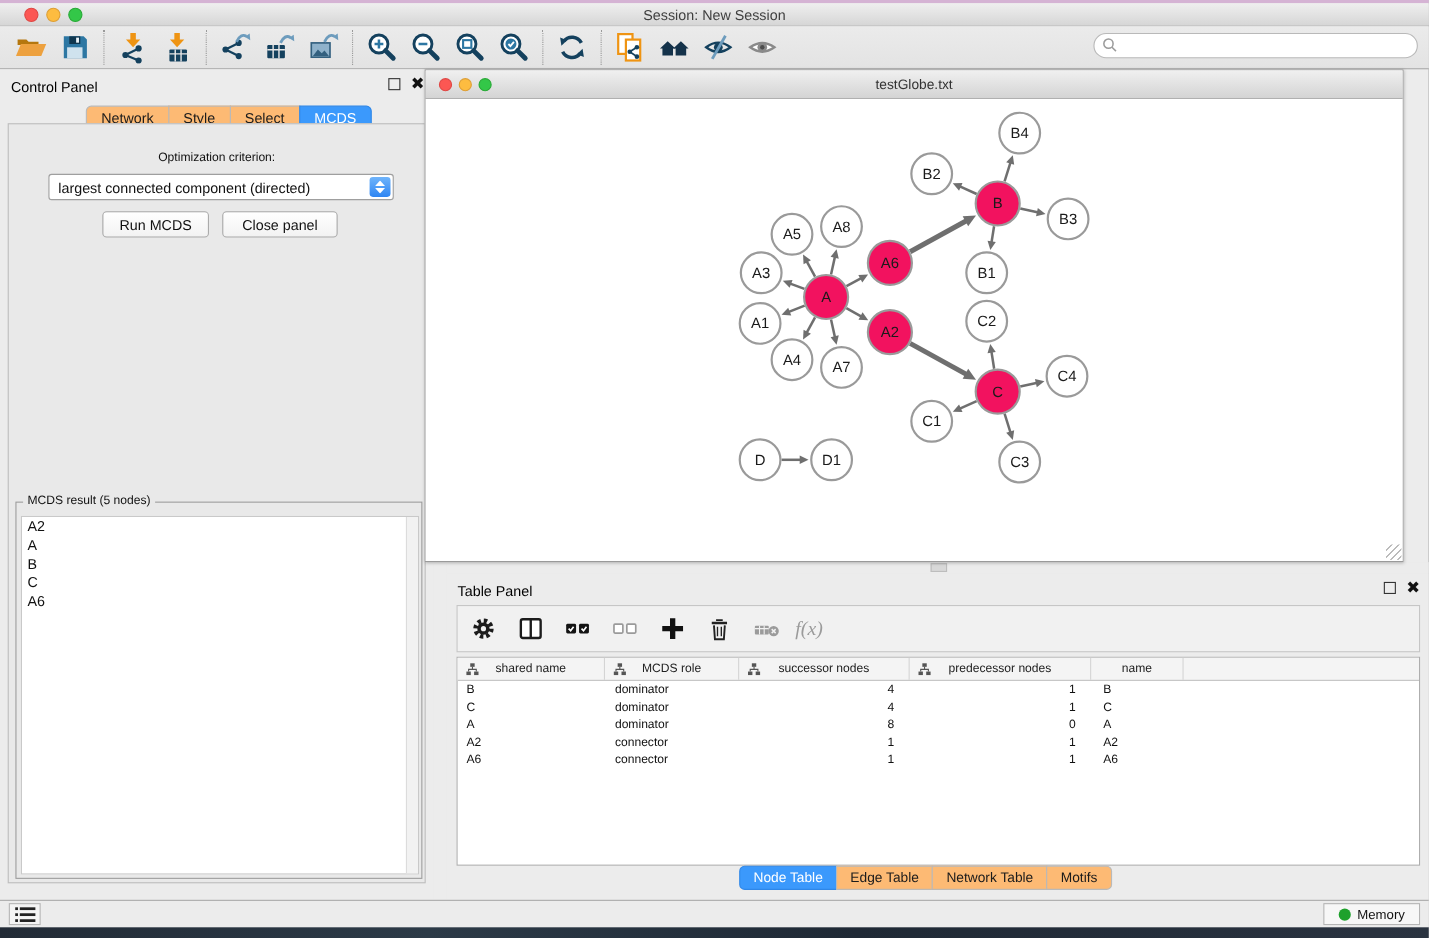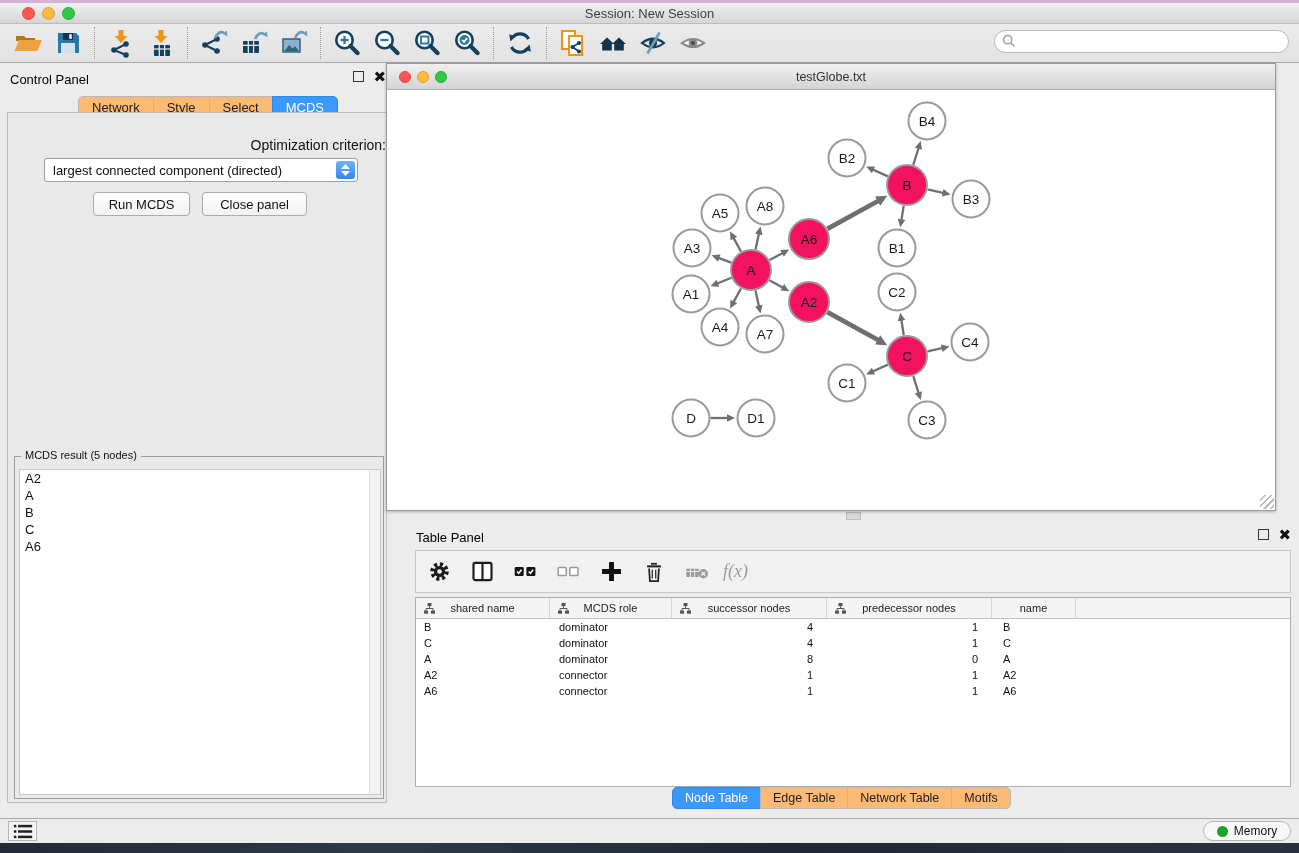--- a/index.html
+++ b/index.html
@@ -41,21 +41,21 @@
   .seg { position:absolute; display:flex; }
   .seg .tab { background:#fdba74; border:1px solid #b9b9b9; margin-left:-1px; font-size:13px;
     color:#1c1c1c; padding:3px 13px; cursor:pointer; white-space:nowrap; }
   .seg .tab:first-child { border-radius:5px 0 0 5px; margin-left:0; }
   .seg .tab:last-child { border-radius:0 5px 5px 0; }
   .seg .tab.active { background:#3b99fc; border-color:#2f87e8; color:#fff; }
 
   .cp-tabs { left:78px; top:33px; }
   .cp-body { position:absolute; left:7px; top:49px; width:380px; height:691px;
     background:#e9e9e9; border:1px solid #bdbdbd; }
-  .opt-label { position:absolute; left:0; width:100%; top:24px; text-align:right; font-size:14px; color:#111; }
+  .opt-label { position:absolute; left:0; width:100%; top:24px; text-align:center; font-size:11px; color:#111; }
   .dropdown { position:absolute; left:36px; top:45px; width:314px; height:24px; background:#fff;
     border:1px solid #9f9f9f; border-radius:3px; font-size:13px; color:#111;
     display:flex; align-items:center; padding-left:8px; cursor:pointer; }
   .dd-spinner { position:absolute; right:2px; top:2px; bottom:2px; width:19px; border-radius:3px;
     background:linear-gradient(#6fb4fb,#2f86f3); display:flex; flex-direction:column;
     align-items:center; justify-content:center; gap:2px; }
   .btnrow { position:absolute; left:0; top:79px; width:100%; }
   .pbtn { position:absolute; height:24px; background:linear-gradient(#ffffff,#f2f2f2);
     border:1px solid #ababab; border-radius:4px; font-size:13px; color:#111; cursor:pointer; }
   .run-btn { left:85px; width:97px; }
@@ -116,21 +116,21 @@
 
   .tp-tabs { left:266px; top:266px; }
   .tp-tabs .tab { font-size:12.5px; padding:3px 12px; }
 
   
   .statusbar { position:absolute; left:0; top:818px; width:100%; height:25px; background:#ececec;
     border-top:1px solid #ababab; }
   .list-btn { position:absolute; left:8px; top:2px; width:29px; height:20px; background:#f4f4f4;
     border:1px solid #b5b5b5; display:flex; align-items:center; justify-content:center; cursor:pointer; }
   .mem-btn { position:absolute; right:8px; top:2px; width:88px; height:20px; background:#f7f7f7;
-    border:1px solid #b5b5b5; border-radius:10px; display:flex; align-items:center; justify-content:center;
+    border:1px solid #b5b5b5; border-radius:0; display:flex; align-items:center; justify-content:center;
     gap:6px; font-size:12px; color:#111; cursor:pointer; }
   .mem-dot { width:11px; height:11px; border-radius:50%; background:#1ea12c; }
   .desktop-bottom { position:absolute; left:0; top:843px; width:100%; height:10px;
     background:linear-gradient(90deg,#222b36,#2c3a47 30%,#1f2935 60%,#2a3340); }
 </style>
 </head>
 <body>
 
 <div class="screen">
   <div class="desktop-top"></div>

